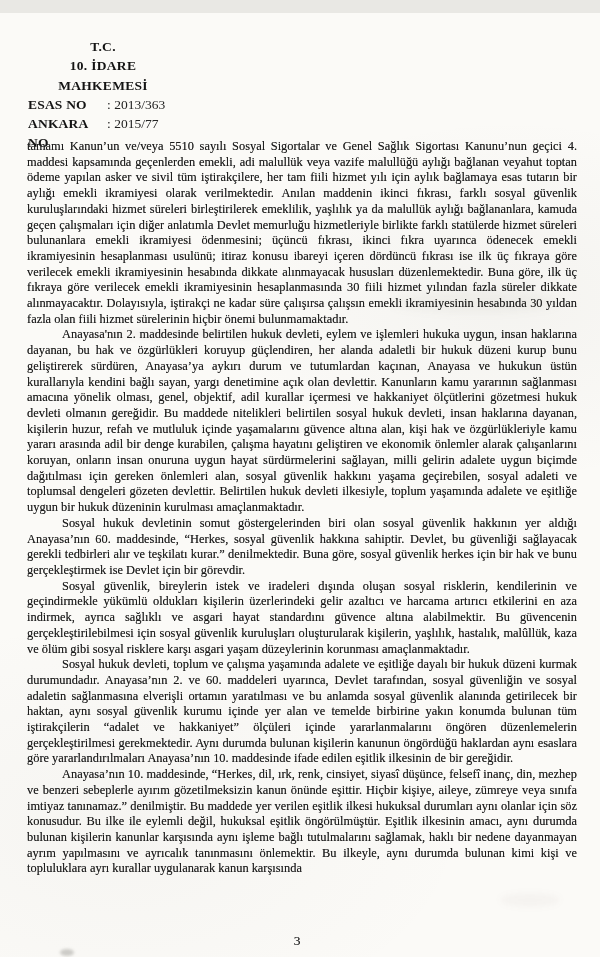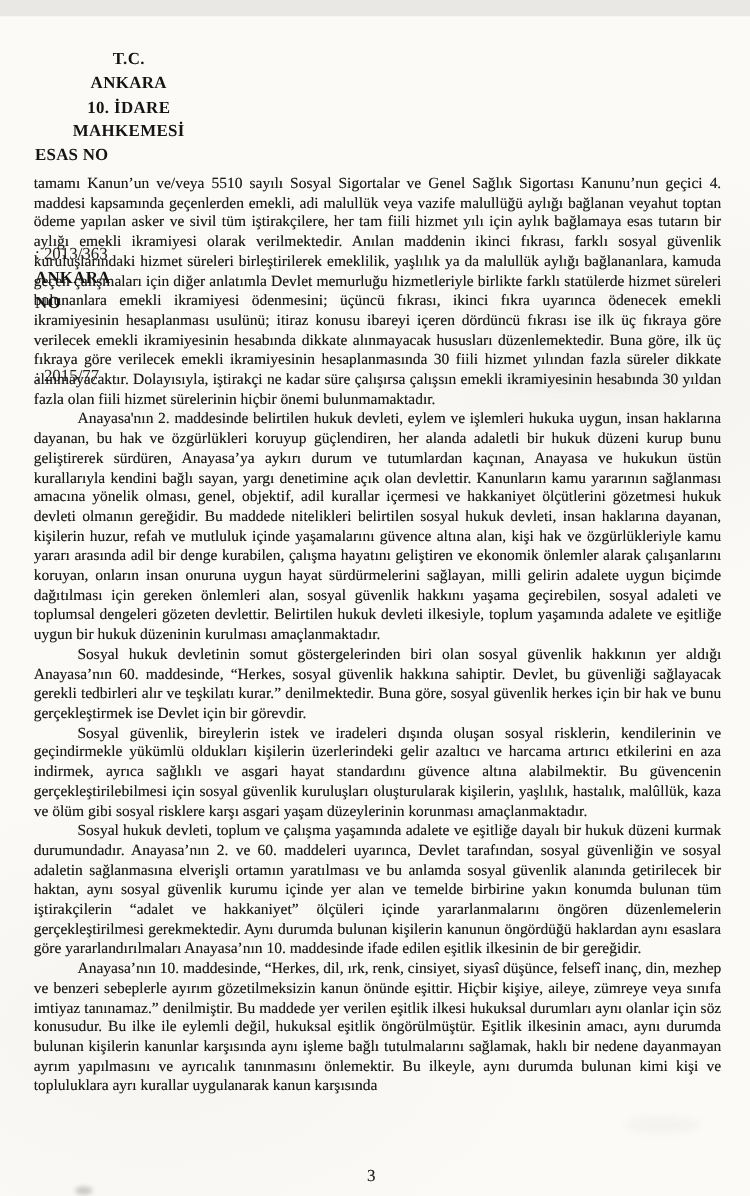--- a/index.html
+++ b/index.html
@@ -31,21 +31,20 @@
   .hdr-center {
     width: 150px;
     text-align: center;
     font-weight: bold;
     letter-spacing: 0.3px;
     color: #141414;
   }
   .hdr-row {
     display: flex;
     color: #141414;
-    flex-direction: column;
   }
   .hdr-label {
     font-weight: bold;
     width: 79px;
     flex: 0 0 79px;
     letter-spacing: 0.2px;
   }
   .hdr-value {
     font-weight: normal;
     color: #222;
@@ -90,21 +89,20 @@
   .smudge-4 { left: 500px; top: 880px; width: 60px;  height: 14px; background: rgba(90,88,80,0.04);  filter: blur(3px); }
 </style>
 </head>
 <body>
 
 <div class="page">
 
   <div class="doc-header">
     <div class="hdr-center">
       <div>T.C.</div>
-      <div>ANKARA</div>
       <div>10. İDARE MAHKEMESİ</div>
     </div>
     <div class="hdr-row">
       <span class="hdr-label">ESAS NO</span>
       <span class="hdr-value">: 2013/363</span>
     </div>
     <div class="hdr-row">
       <span class="hdr-label">ANKARA NO</span>
       <span class="hdr-value">: 2015/77</span>
     </div>

